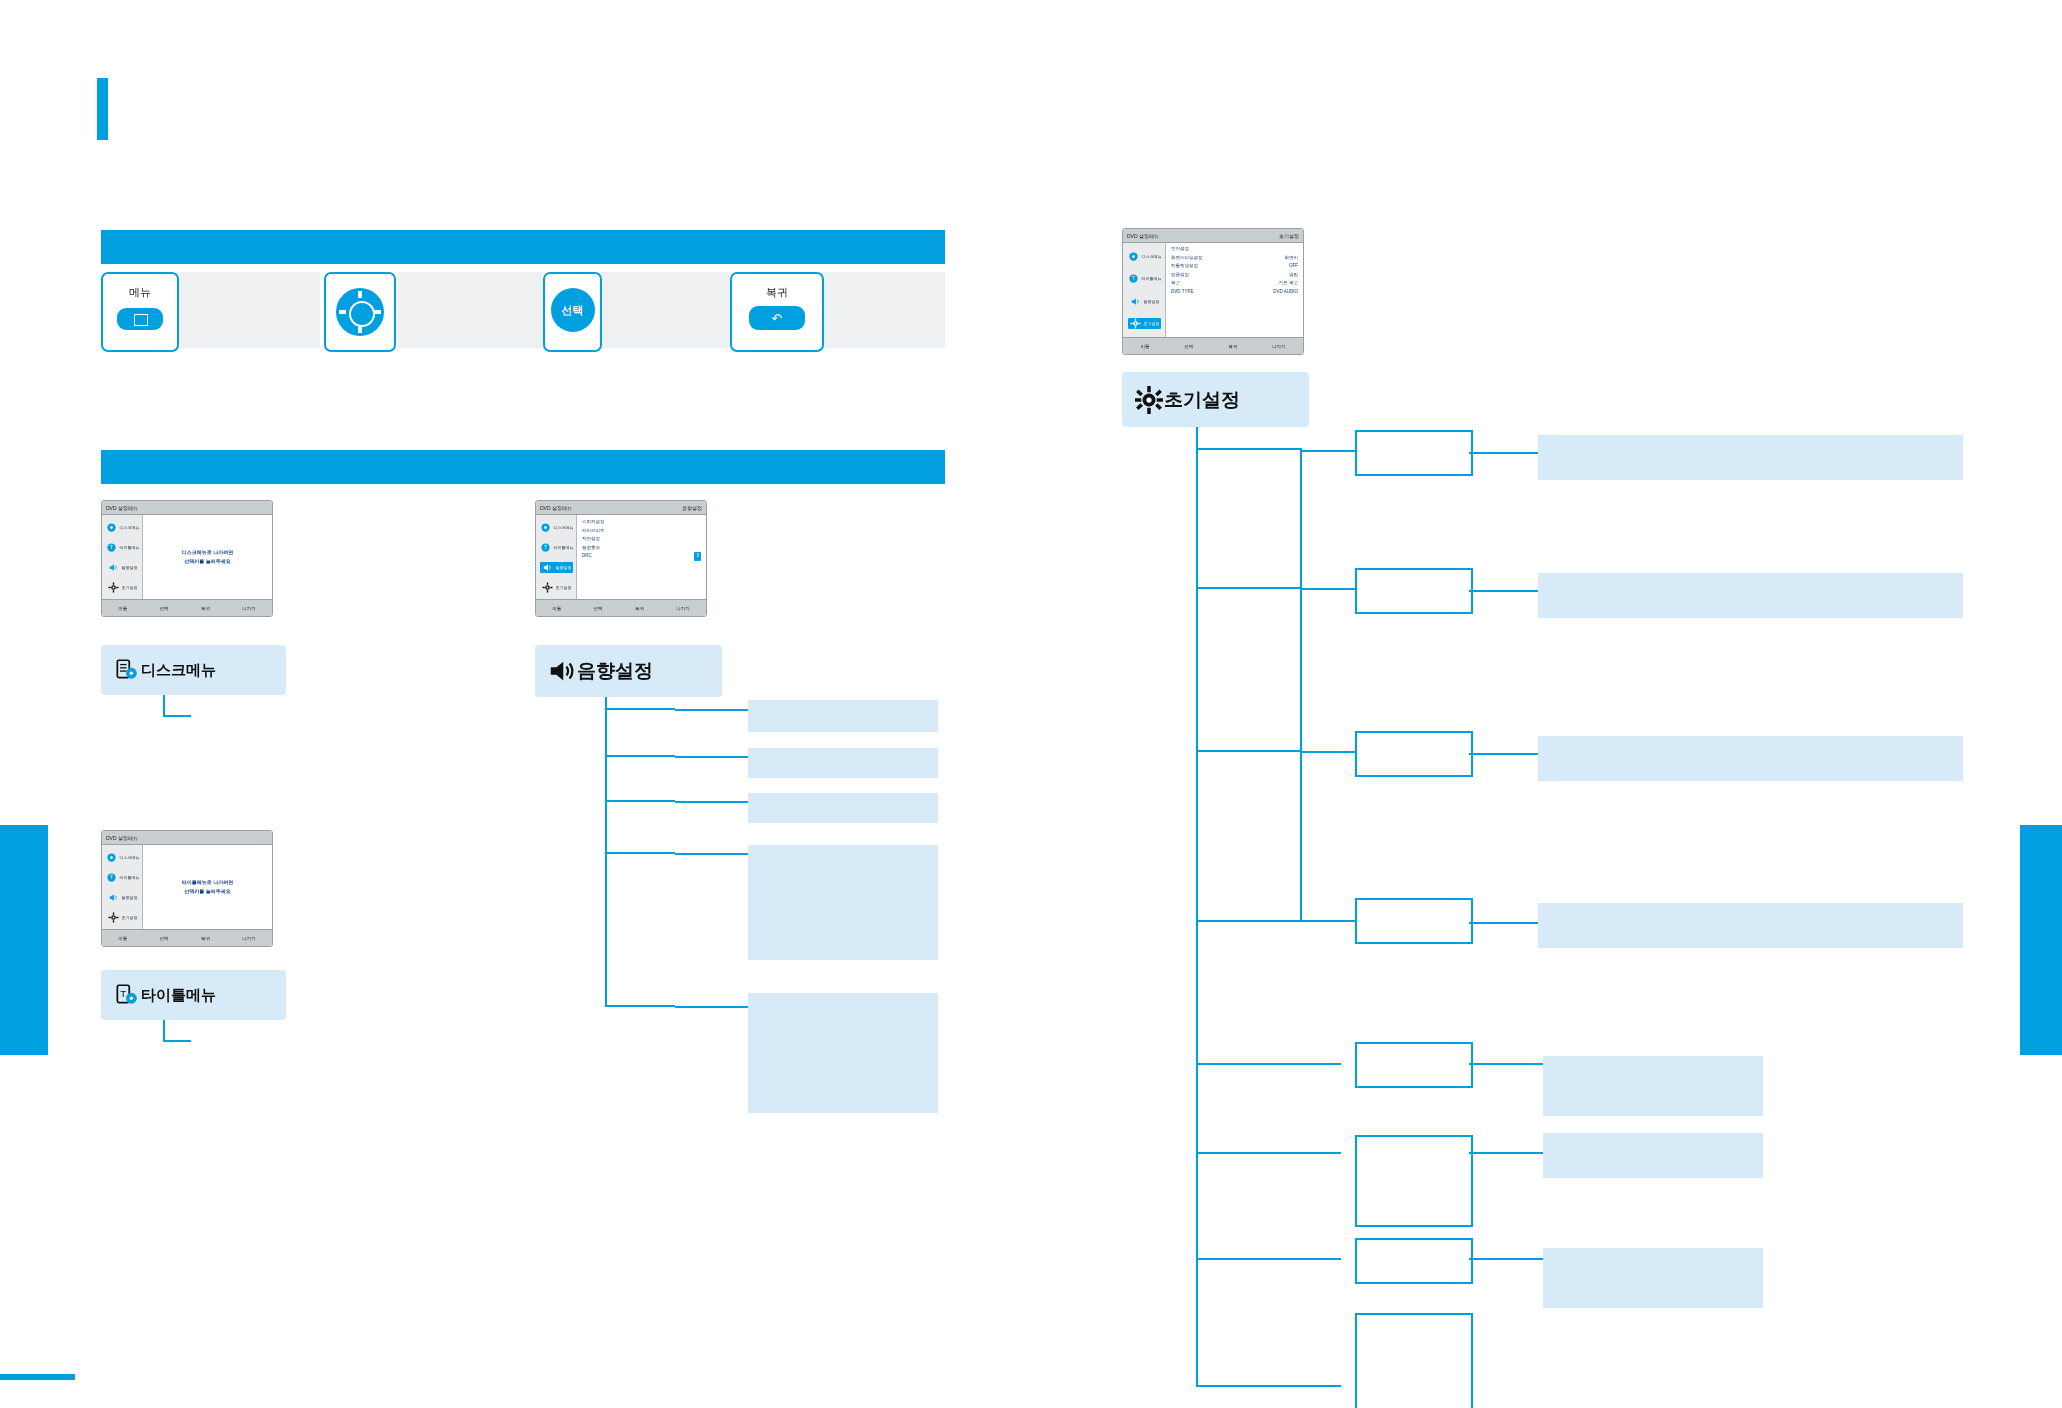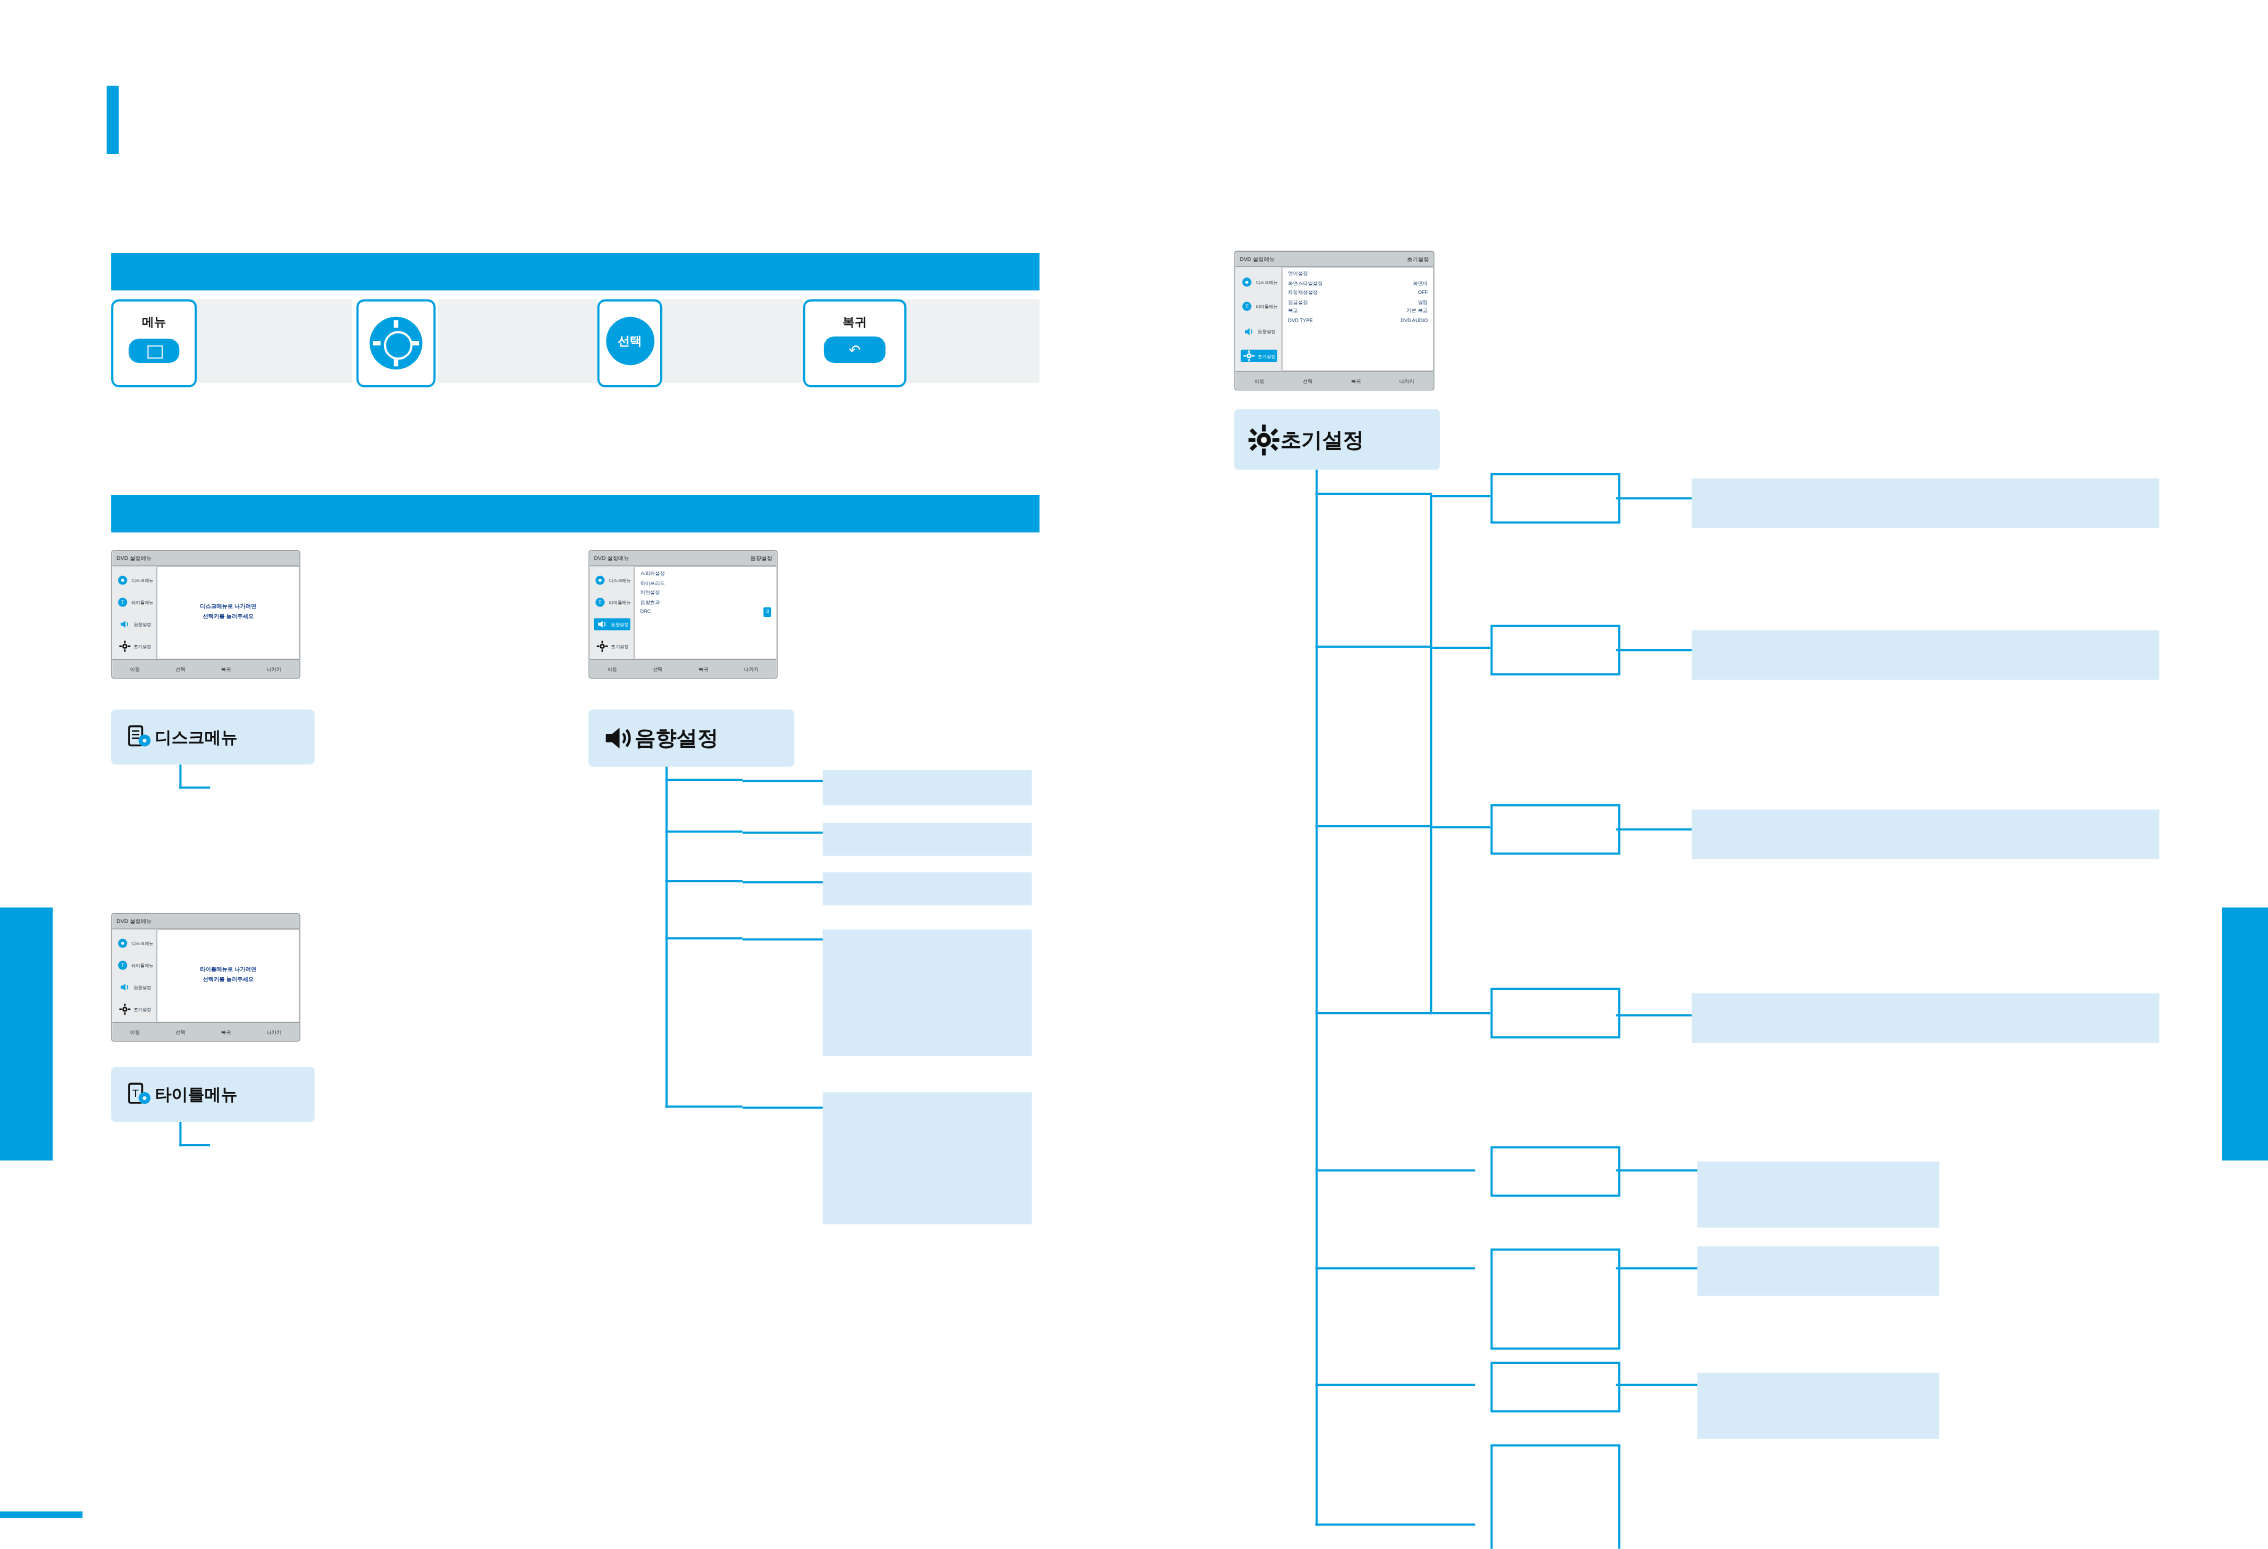--- a/index.html
+++ b/index.html
@@ -8,21 +8,21 @@
 
   
   .cyan-bar{background:#00a0e0;}
   .blue-block{background:#00a0e0;}
   .lightblue{background:#d6eaf8;}
   .grey-box{background:#eef0f1;}
   .outline-box{border:2px solid #00a0e0;background:#ffffff;}
 
   
   .keybox{border:2px solid #00a0e0;border-radius:7px;background:#fff;}
-  .keylabel{font-size:11px;font-weight:bold;color:#1a1a1a;text-align:center;}
+  .keylabel{font-size:11px;font-weight:normal;color:#1a1a1a;text-align:center;}
   .pill{background:#00a0e0;border-radius:9px;}
   .circle{background:#00a0e0;border-radius:50%;}
 
   
   .osd{border:1px solid #9aa0a4;background:#ffffff;border-radius:3px;overflow:hidden;}
   .osd .titlebar{background:#c9ced1;border-bottom:1px solid #9aa0a4;display:flex;align-items:center;justify-content:space-between;padding:0 4px;}
   .osd .titlebar span{font-size:5px;color:#222;}
   .osd .body{display:flex;}
   .osd .leftcol{background:#e9ebec;border-right:1px solid #b6babd;display:flex;flex-direction:column;justify-content:space-around;align-items:center;}
   .osd .leftcol .ic{width:13px;height:11px;display:flex;align-items:center;justify-content:center;}

